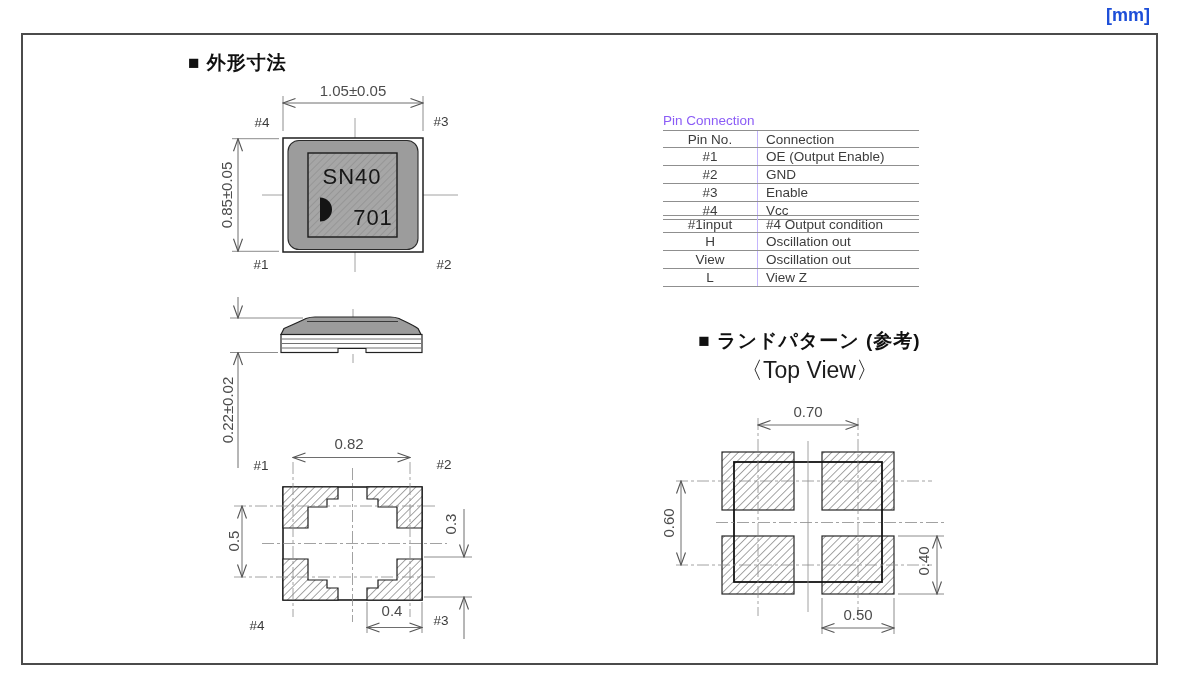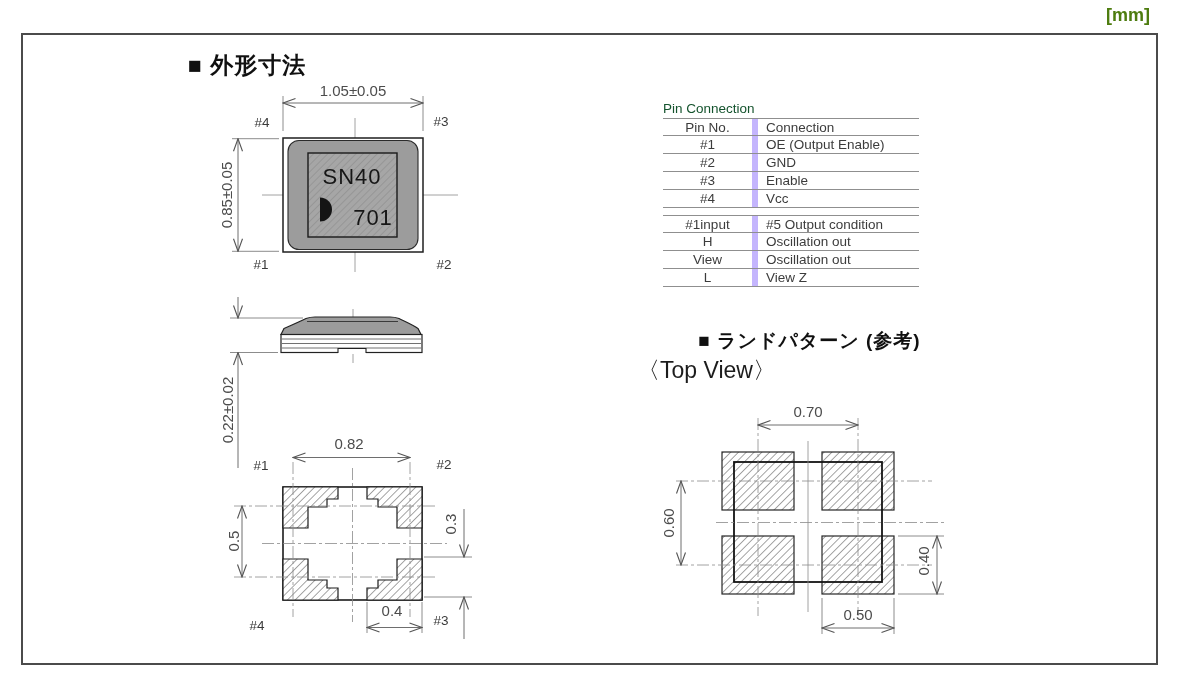--- a/index.html
+++ b/index.html
@@ -1,29 +1,29 @@
 <!DOCTYPE html>
 <html><head>
 <meta charset="utf-8">
 <style>
   html,body{margin:0;padding:0;background:#ffffff;}
   body{width:1181px;height:685px;overflow:hidden;font-family:"Liberation Sans","DejaVu Sans",sans-serif;}
   #page{position:relative;width:1181px;height:685px;background:#fff;}
   .abs{position:absolute;}
   #frame{left:21px;top:33px;width:1137px;height:632px;border:2px solid #4b4b4b;box-sizing:border-box;background:#fff;}
-  #mm-label{right:31px;top:5px;font-size:18px;font-weight:bold;color:#4d7c0f;}
-  #outline-title{left:188px;top:50px;font-size:23px;font-weight:bold;color:#101010;letter-spacing:1px;}
+  #mm-label{right:31px;top:5px;font-size:18px;font-weight:bold;color:#1d4ed8;}
+  #outline-title{left:188px;top:50px;font-size:19px;font-weight:bold;color:#101010;letter-spacing:1px;}
   #lp-title{left:637px;top:328px;width:345px;text-align:center;font-size:19px;font-weight:bold;color:#101010;letter-spacing:1px;}
-  #lp-subtitle{left:637px;top:355px;width:345px;font-size:23px;color:#1c1c1c;}
+  #lp-subtitle{left:637px;top:355px;width:345px;text-align:center;font-size:23px;color:#1c1c1c;}
   
   .tblwrap{width:256px;color:#3c3c3c;font-size:13.5px;}
-  .tbl-title{height:15px;margin-bottom:2px;color:#14532d;}
+  .tbl-title{height:15px;margin-bottom:2px;color:#8b5cf6;margin-top:12px;}
   .trow{display:flex;align-items:stretch;height:18px;border-bottom:1px solid #8f8f8f;box-sizing:border-box;}
   .thead{border-top:1px solid #8f8f8f;}
-  .c1{width:95px;display:flex;align-items:center;justify-content:center;border-right:6px solid #c4b5fd;box-sizing:border-box;}
+  .c1{width:95px;display:flex;align-items:center;justify-content:center;border-right:1px solid #c4b5fd;box-sizing:border-box;}
   .c2{flex:1;display:flex;align-items:center;padding-left:8px;}
   
   #drawing{left:0;top:0;width:1181px;height:685px;}
   .dim{stroke:#5e5e5e;stroke-width:0.9;fill:none;}
   .ext{stroke:#6f6f6f;stroke-width:0.8;fill:none;}
   .cl{stroke:#8a8a8a;stroke-width:0.8;fill:none;stroke-dasharray:12 3 3 3;}
   .clsolid{stroke:#8a8a8a;stroke-width:0.8;fill:none;}
   .dimtext{font-size:15px;fill:#4c4c4c;}
   .pinlabel{font-size:13.5px;fill:#3a3a3a;}
   .marktext{font-size:22px;fill:#161616;letter-spacing:1px;}
@@ -58,21 +58,21 @@
     </div>
     <div class="trow">
       <div class="c1">#4</div>
       <div class="c2">Vcc</div>
     </div>
   </div>
 
   <div class="abs tblwrap" style="left:663px;top:215px;">
     <div class="trow thead">
       <div class="c1">#1input</div>
-      <div class="c2">#5 Output condition</div>
+      <div class="c2">#4 Output condition</div>
     </div>
     <div class="trow">
       <div class="c1">H</div>
       <div class="c2">Oscillation out</div>
     </div>
     <div class="trow">
       <div class="c1">View</div>
       <div class="c2">Oscillation out</div>
     </div>
     <div class="trow">

